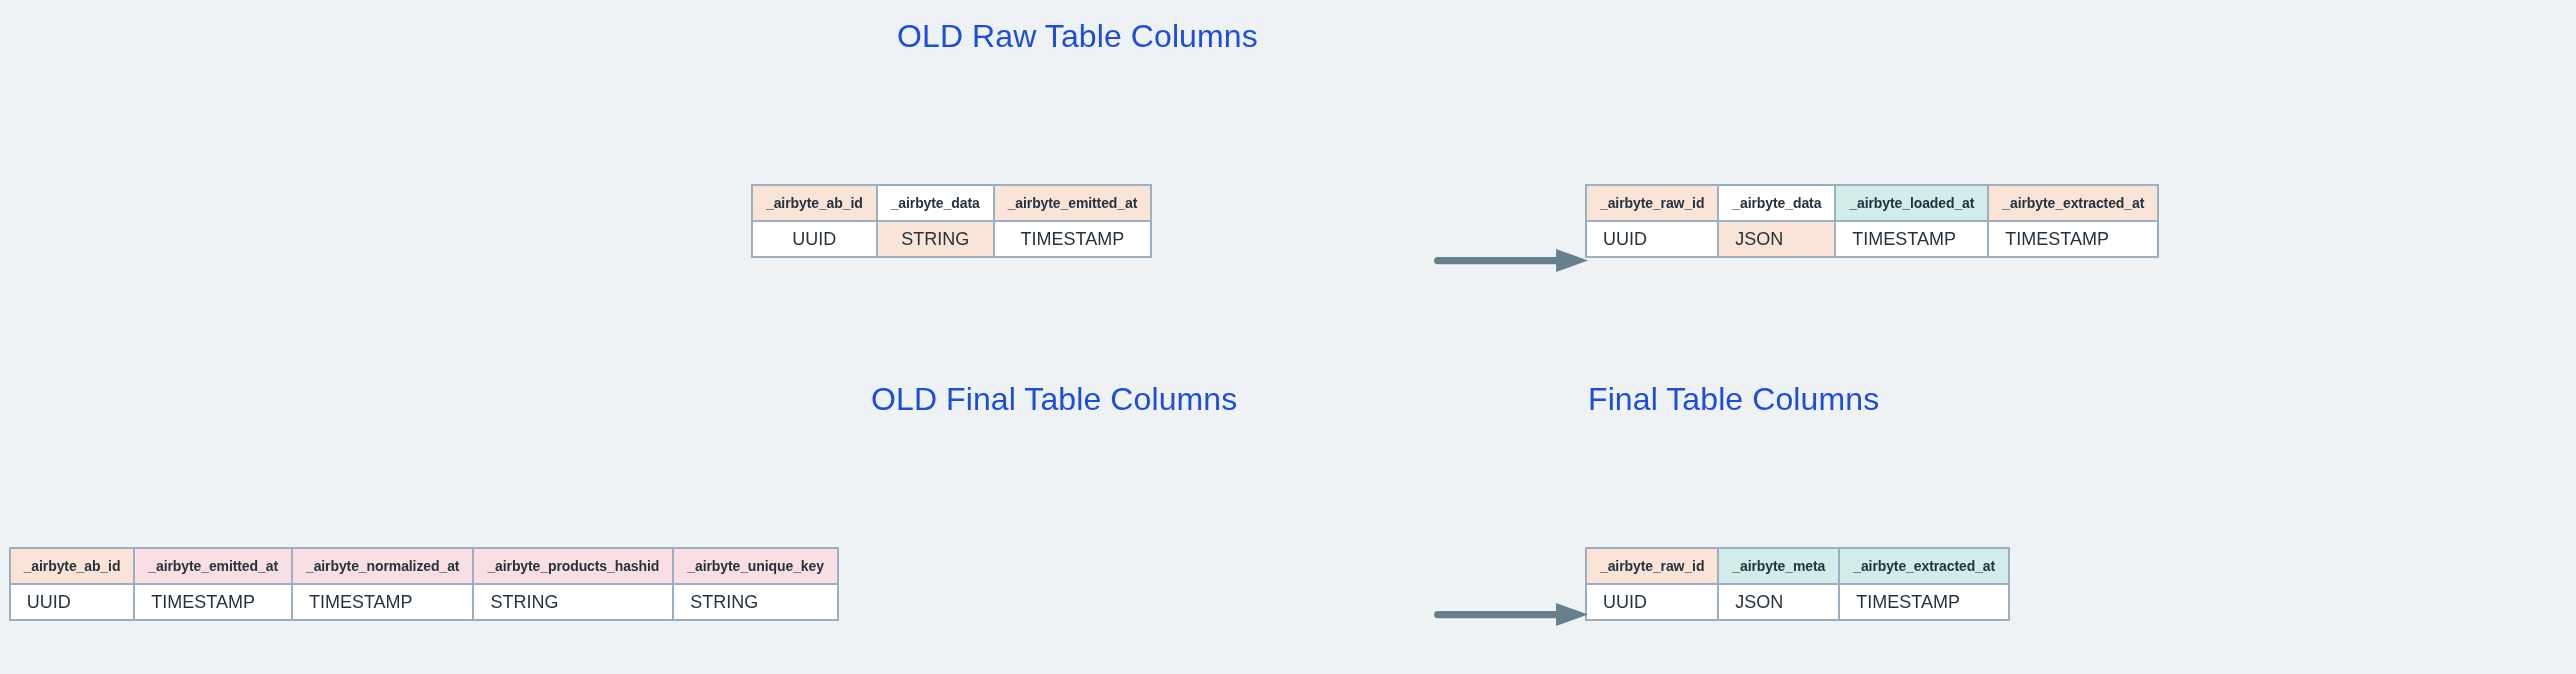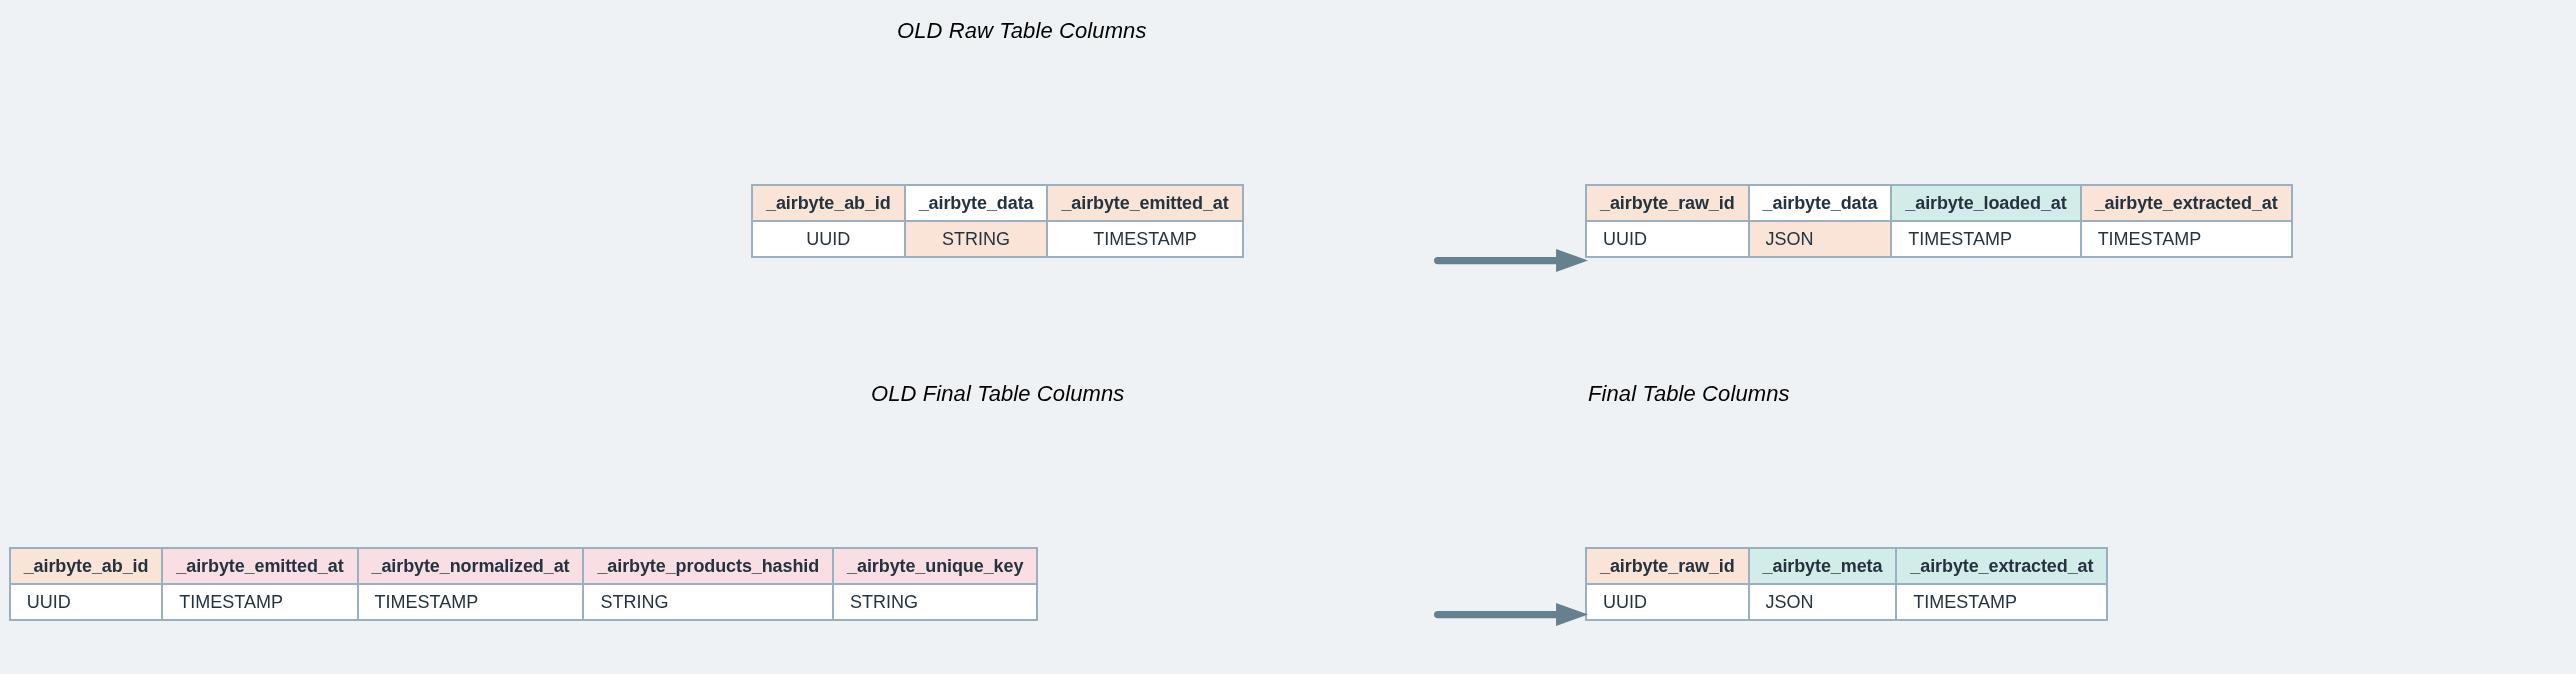--- a/index.html
+++ b/index.html
@@ -17,27 +17,26 @@
     position: relative;
     width: 2576px;
     height: 675px;
     background: #eff2f5;
   }
 
   
   .section-title {
     position: absolute;
     font-family: "Liberation Sans", sans-serif;
-    font-size: 22px;
+    font-size: 32px;
     font-weight: 400;
-    color: #000000;
+    color: #1d4ed8;
     letter-spacing: 0.1px;
     white-space: nowrap;
     line-height: 1;
-    font-style: italic;
   }
 
   .title-old-raw   { left: 897px; top: 20.4px; }
   .title-new-raw   { left: 1588px; top: 20.4px; }
   .title-old-final { left: 871px; top: 383px; }
   .title-new-final { left: 1588px; top: 383px; }
 
   
   .tbl {
     position: absolute;
@@ -49,21 +48,21 @@
 
   .tbl td {
     border: 2.2px solid #9aafbf;
     background: #ffffff;
     color: #25333f;
     vertical-align: middle;
     white-space: nowrap;
   }
 
   .tbl tr.head-row td {
-    font-size: 18px;
+    font-size: 14px;
     font-weight: bold;
     text-align: center;
     height: 36px;
     padding: 0 13px;
     letter-spacing: -0.1px;
   }
 
   .tbl tr.type-row td {
     font-size: 18px;
     font-weight: 400;

